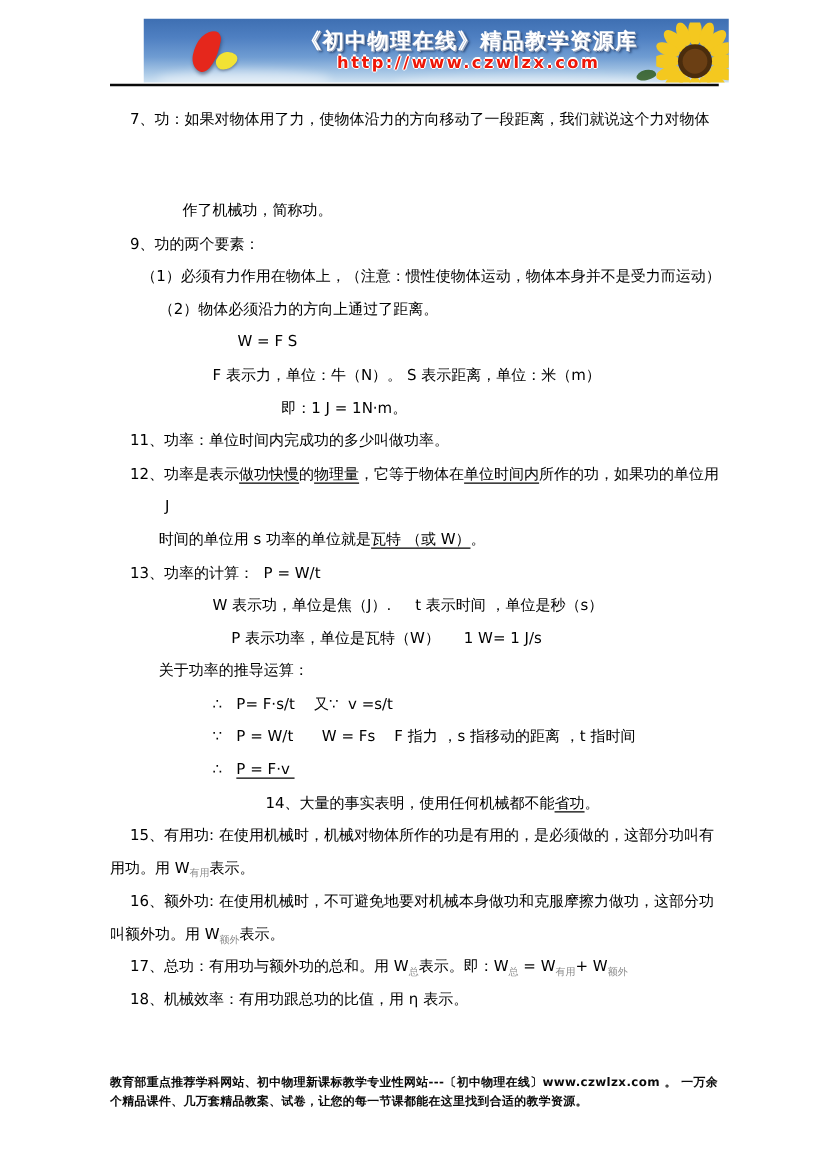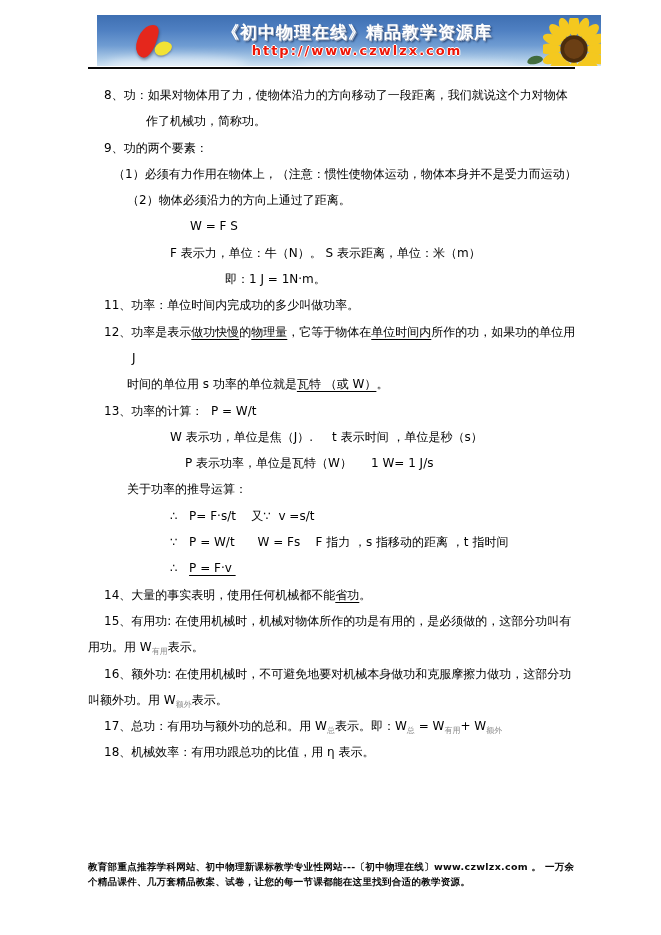--- a/index.html
+++ b/index.html
@@ -3,21 +3,21 @@
 <meta charset="utf-8">
 <style>
   html,body{margin:0;padding:0;}
   body{
     width:661px;height:935px;position:relative;background:#ffffff;
     font-family:"DejaVu Sans",sans-serif;color:#000;overflow:hidden;
   }
 
   
   .banner{
-    position:absolute;left:97px;top:15px;width:504px;height:51px;
+    position:absolute;left:115px;top:15px;width:468px;height:51px;
     background:linear-gradient(180deg,#3e6fb2 0%,#4f80c2 30%,#6f9cd2 60%,#a9c8e6 85%,#cfe2f2 100%);
     overflow:hidden;
   }
   .cloud{position:absolute;background:#ffffff;border-radius:50%;filter:blur(4px);opacity:.45;}
   .cloud.c1{left:10px;bottom:-6px;width:140px;height:16px;}
   .cloud.c2{left:200px;bottom:-8px;width:220px;height:14px;opacity:.35;}
   .logo{position:absolute;left:34px;top:7px;width:46px;height:42px;}
   .flame-red{
     position:absolute;left:6px;top:2px;width:20px;height:34px;background:#e5271c;
     border-radius:75% 25% 55% 45% / 65% 20% 80% 35%;
@@ -92,40 +92,40 @@
       <ellipse cx="85" cy="35" rx="16" ry="8" transform="rotate(-22 85 35)"></ellipse>
       <ellipse cx="85" cy="65" rx="16" ry="8" transform="rotate(22 85 65)"></ellipse>
     </g>
     <circle cx="50" cy="50" r="22" fill="#4a2c0d"></circle>
     <circle cx="50" cy="50" r="16" fill="#6b3f14"></circle>
   </svg>
 </div>
 <div class="banner-rule"></div>
 
 <div class="doc">
-    <div class="line" style="padding-left: 16px;"><span>8、功：如果对物体用了力，使物体沿力的方向移动了一段距离，我们就说这个力对物体</span></div>
-    <div class="line" style="padding-left: 58px;"><span>作了机械功，简称功。</span></div>
+    <div class="line" style="padding-left: 16px;"><span>7、功：如果对物体用了力，使物体沿力的方向移动了一段距离，我们就说这个力对物体</span></div>
+    <div class="line" style="padding-left: 58px; margin-top: 47px;"><span>作了机械功，简称功。</span></div>
     <div class="line" style="padding-left: 16px;"><span>9、功的两个要素：</span></div>
     <div class="line" style="padding-left: 25px;"><span>（1）必须有力作用在物体上，（注意：惯性使物体运动，物体本身并不是受力而运动）</span></div>
     <div class="line" style="padding-left: 39px;"><span>（2）物体必须沿力的方向上通过了距离。</span></div>
     <div class="line" style="padding-left: 102px;"><span>W = F S</span></div>
     <div class="line" style="padding-left: 82px;"><span>F 表示力，单位：牛（N）。 S 表示距离，单位：米（m）</span></div>
     <div class="line" style="padding-left: 137px;"><span>即：1 J = 1N·m。</span></div>
     <div class="line" style="padding-left: 16px;"><span>11、功率：单位时间内完成功的多少叫做功率。</span></div>
     <div class="line" style="padding-left: 16px;"><span>12、功率是表示</span><span class="u">做功快慢</span><span>的</span><span class="u">物理量</span><span>，它等于物体在</span><span class="u">单位时间内</span><span>所作的功，如果功的单位用</span></div>
     <div class="line" style="padding-left: 44px;"><span>J</span></div>
     <div class="line" style="padding-left: 39px;"><span>时间的单位用 s 功率的单位就是</span><span class="u">瓦特 （或 W）</span><span>。</span></div>
     <div class="line" style="padding-left: 16px;"><span>13、功率的计算：  P = W/t</span></div>
     <div class="line" style="padding-left: 82px;"><span>W 表示功，单位是焦（J）.     t 表示时间 ，单位是秒（s）</span></div>
     <div class="line" style="padding-left: 97px;"><span>P 表示功率，单位是瓦特（W）     1 W= 1 J/s</span></div>
     <div class="line" style="padding-left: 39px;"><span>关于功率的推导运算：</span></div>
     <div class="line" style="padding-left: 82px;"><span>∴   P= F·s/t    又∵  v =s/t</span></div>
     <div class="line" style="padding-left: 82px;"><span>∵   P = W/t      W = Fs    F 指力 ，s 指移动的距离 ，t 指时间</span></div>
     <div class="line" style="padding-left: 82px;"><span>∴   </span><span class="u">P = F·v </span></div>
-    <div class="line" style="padding-left: 16px;"><span>14、大量的事实表明，使用任何机械都不能</span><span class="u">省功</span><span>。</span></div>
+    <div class="line" style="padding-left: 16px; text-align: center;"><span>14、大量的事实表明，使用任何机械都不能</span><span class="u">省功</span><span>。</span></div>
     <div class="line" style="padding-left: 16px;"><span>15、有用功: 在使用机械时，机械对物体所作的功是有用的，是必须做的，这部分功叫有</span></div>
     <div class="line" style="padding-left: 0px;"><span>用功。用 W</span><span class="sub">有用</span><span>表示。</span></div>
     <div class="line" style="padding-left: 16px;"><span>16、额外功: 在使用机械时，不可避免地要对机械本身做功和克服摩擦力做功，这部分功</span></div>
     <div class="line" style="padding-left: 0px;"><span>叫额外功。用 W</span><span class="sub">额外</span><span>表示。</span></div>
     <div class="line" style="padding-left: 16px;"><span>17、总功：有用功与额外功的总和。用 W</span><span class="sub">总</span><span>表示。即：W</span><span class="sub">总</span><span> = W</span><span class="sub">有用</span><span>+ W</span><span class="sub">额外</span></div>
     <div class="line" style="padding-left: 16px;"><span>18、机械效率：有用功跟总功的比值，用 η 表示。</span></div>
   </div>
 
 <div class="footer">
   <div>教育部重点推荐学科网站、初中物理新课标教学专业性网站---〔初中物理在线〕www.czwlzx.com 。 一万余</div>

